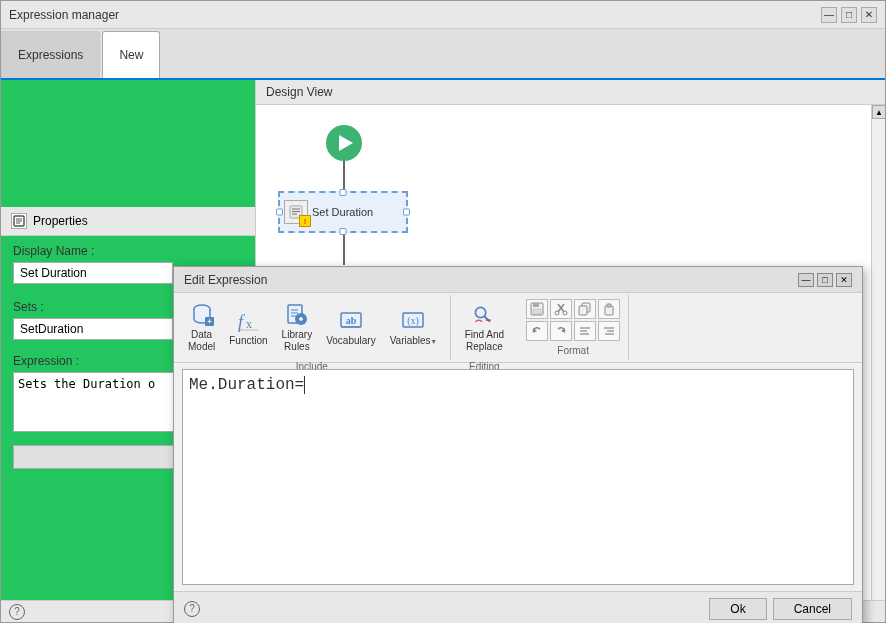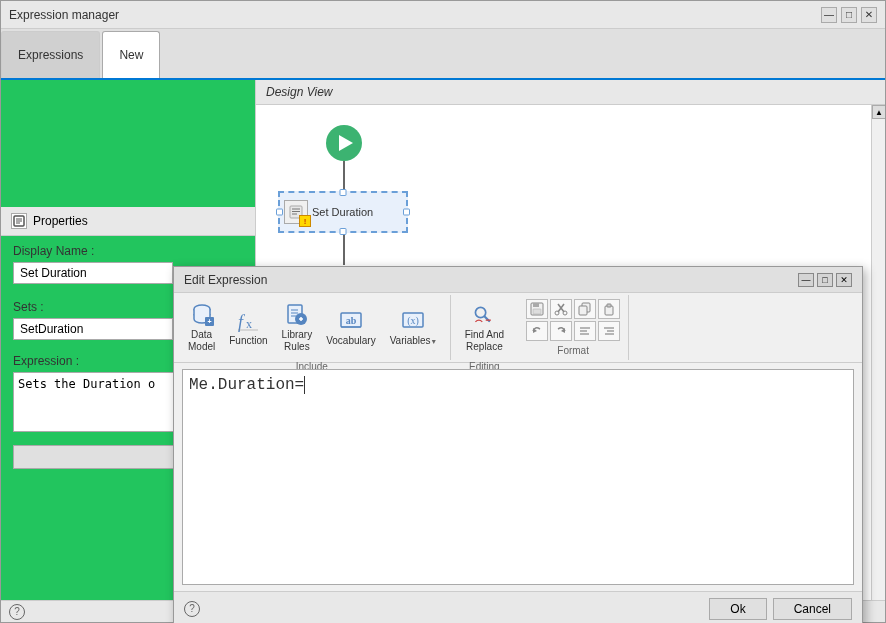--- a/index.html
+++ b/index.html
@@ -156,21 +156,20 @@
       display: flex;
       flex-direction: column;
       position: relative;
     }
     .design-view-header {
       padding: 5px 10px;
       background: #e8e8e8;
       border-bottom: 1px solid #ccc;
       font-size: 12px;
       color: #333;
-      font-style: italic;
     }
     .design-canvas {
       flex: 1;
       background: #fff;
       position: relative;
       overflow: hidden;
     }
     .scrollbar-right {
       position: absolute;
       right: 0;

